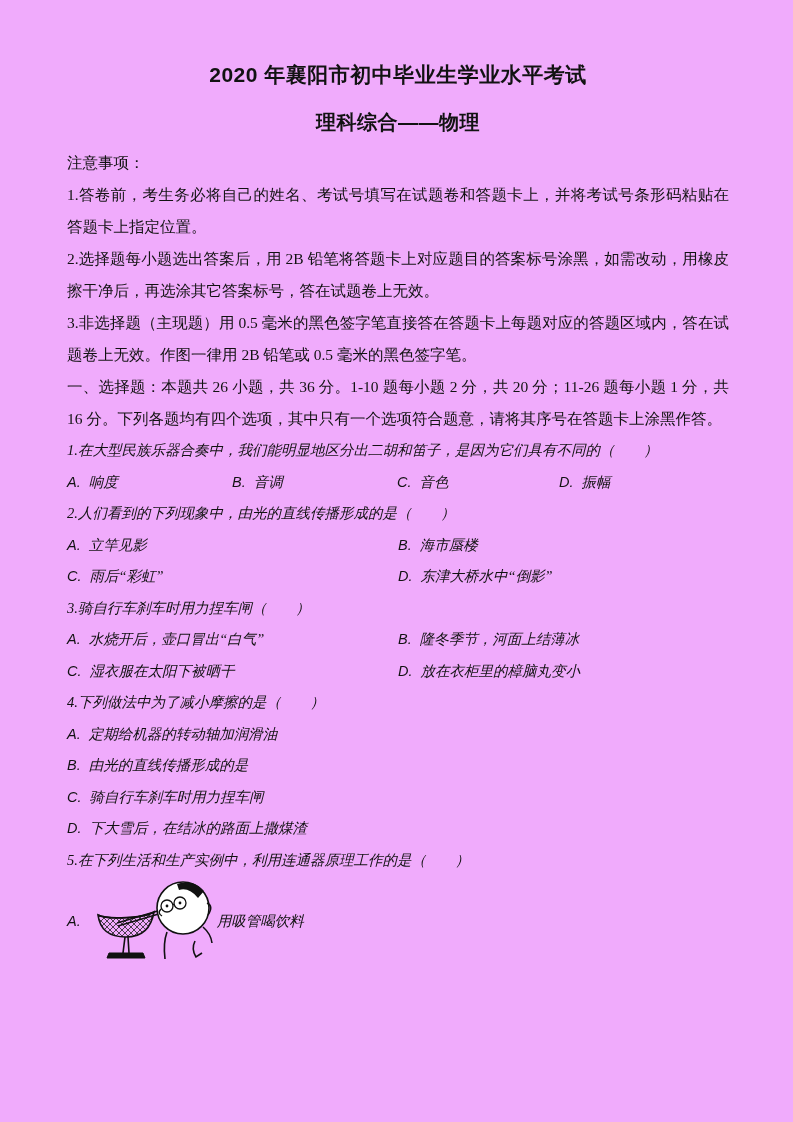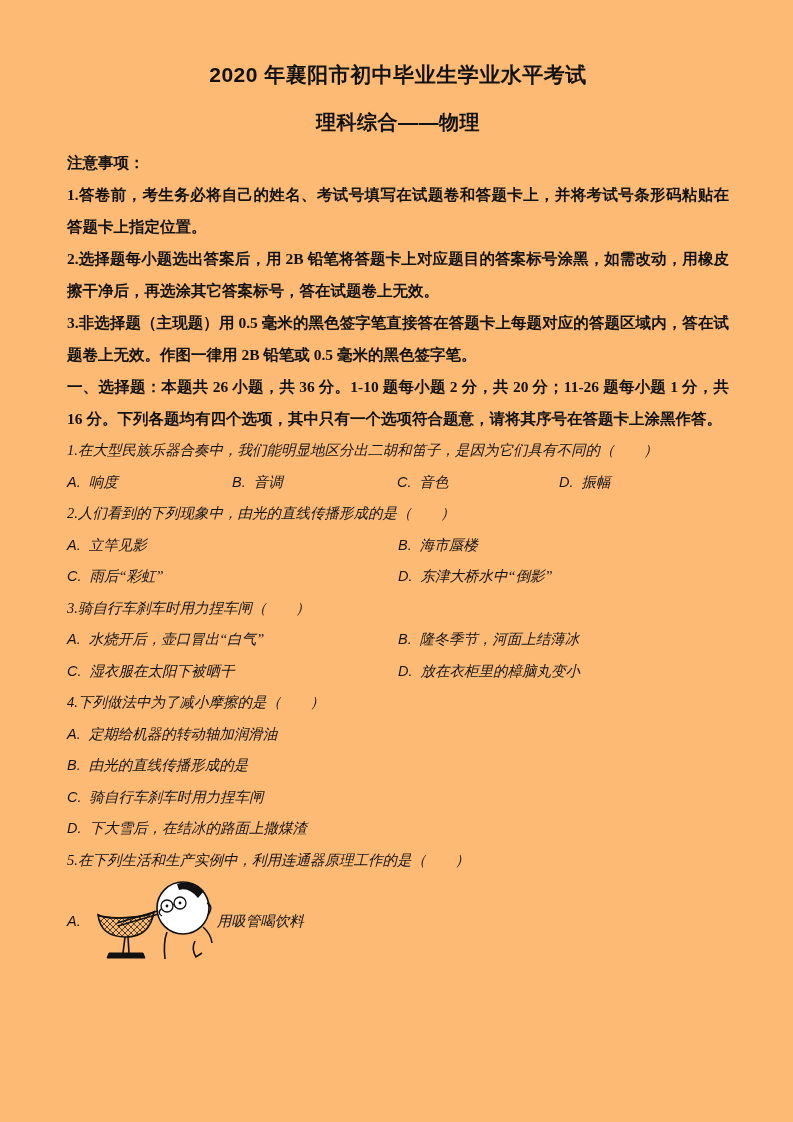--- a/index.html
+++ b/index.html
@@ -1,21 +1,21 @@
 <!DOCTYPE html>
 <html lang="zh"><head>
 <meta charset="utf-8">
 <style>
   html, body { margin: 0; padding: 0; background: #ffffff; }
   .page {
     position: relative;
     width: 793px;
     height: 1122px;
     margin: 0 auto;
-    background: #fdba74;
+    background: #f0abfc;
     box-sizing: border-box;
     padding: 60px 64px 0 67px;
     color: #121212;
     font-family: "Liberation Serif", serif;
     overflow: hidden;
   }
   .title {
     text-align: center;
     font-family: "Liberation Sans", sans-serif;
     font-weight: bold;
@@ -32,21 +32,21 @@
     line-height: 30px;
     margin: 0 0 10px 0;
     letter-spacing: 0.5px;
   }
   .notice-heading {
     font-weight: bold;
     font-size: 16px;
     line-height: 30px;
   }
   .bold-par {
-    font-weight: bold;
+    font-weight: normal;
     font-size: 15.5px;
     line-height: 32px;
     text-align: justify;
     text-justify: inter-ideograph;
     margin: 0;
   }
   .questions {
     font-size: 14.5px;
     line-height: 31.5px;
     font-style: italic;

